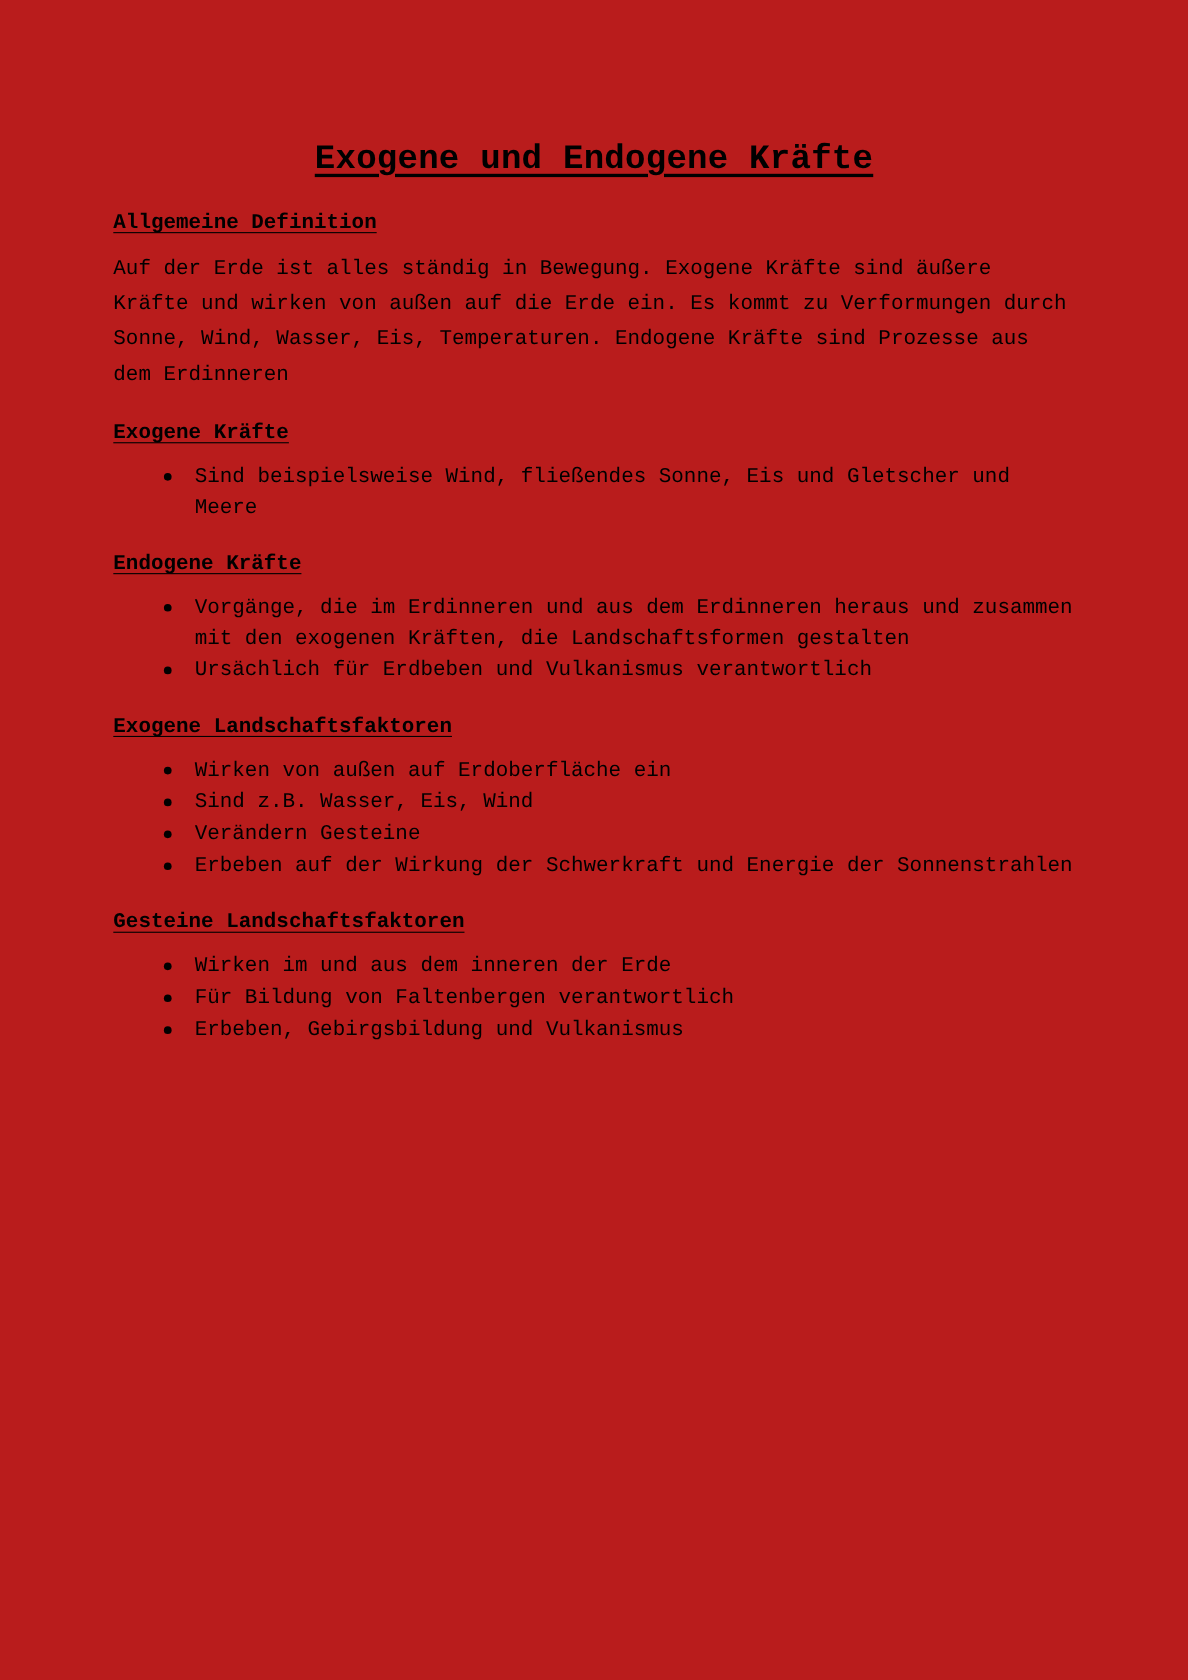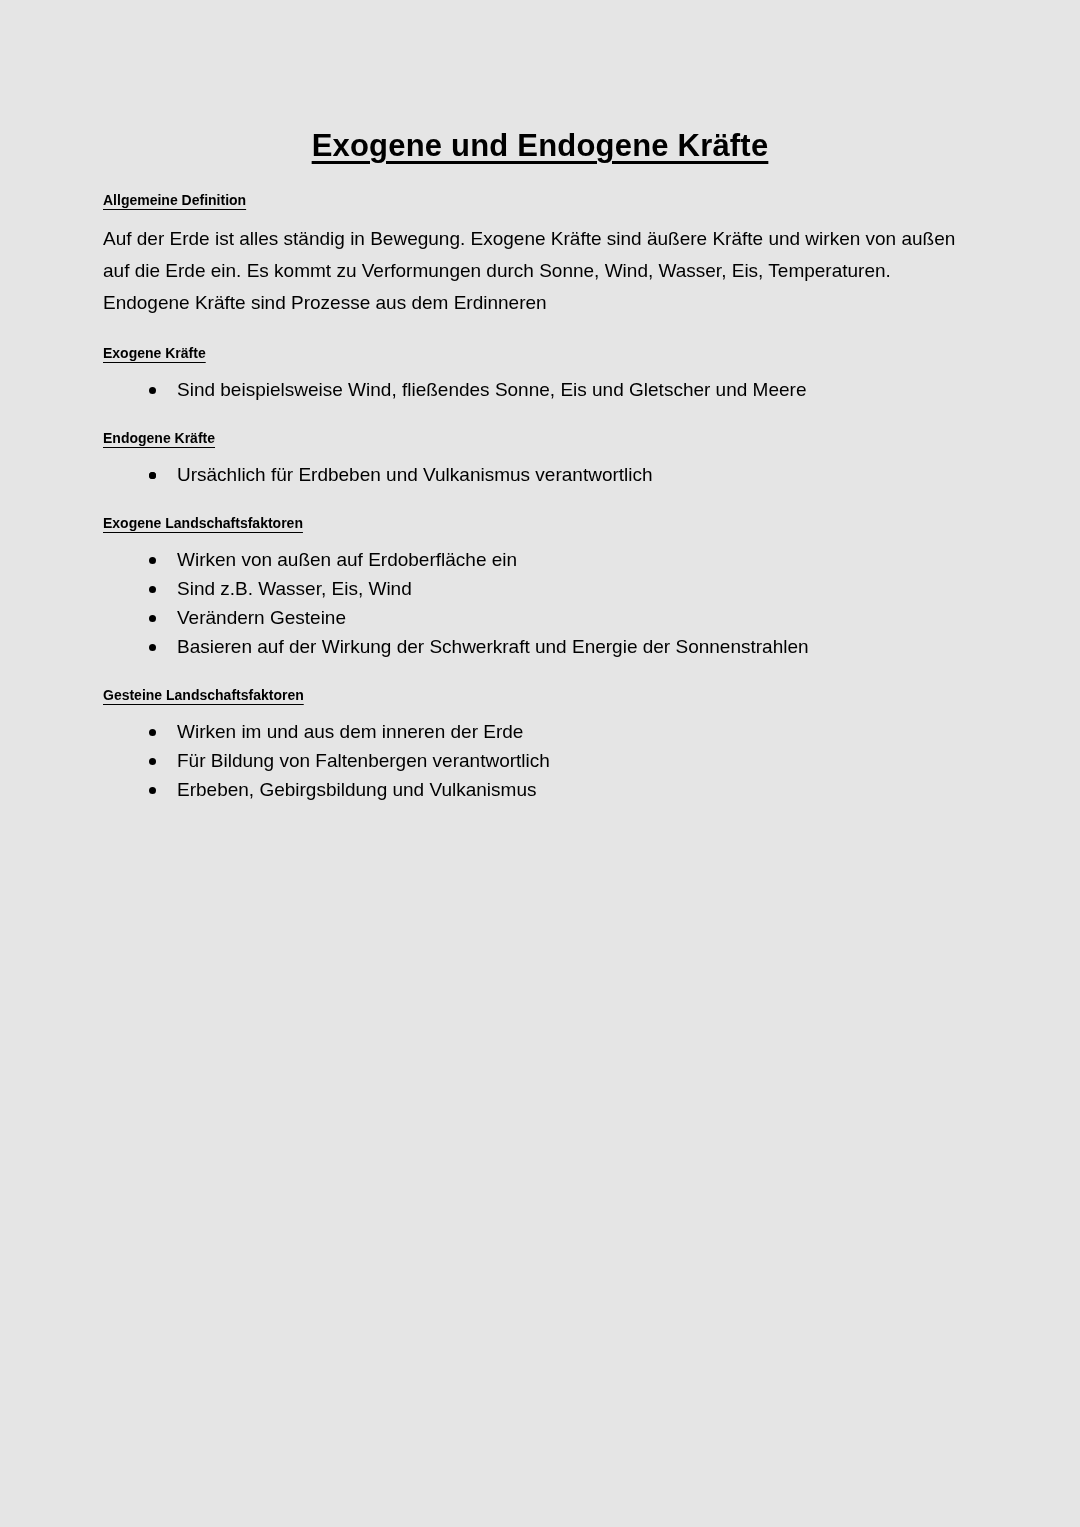--- a/index.html
+++ b/index.html
@@ -12,33 +12,34 @@
     min-height: 1527px;
     font-family: "Liberation Sans", sans-serif;
     color: #000000;
     -webkit-font-smoothing: antialiased;
   }
   .page {
     box-sizing: border-box;
     width: 1080px;
     min-height: 1527px;
     padding: 128px 103px 60px 103px;
-    background: #e5e5e5;
+    background: #b91c1c;
+    font-family: Liberation Mono, monospace;
   }
   .doc-title {
     text-align: center;
     font-size: 31px;
     font-weight: bold;
     text-decoration: underline;
     text-underline-offset: 5px;
     margin: 0 0 28px 0;
     letter-spacing: 0.2px;
   }
   .section-heading {
-    font-size: 14px;
+    font-size: 19px;
     font-weight: bold;
     text-decoration: underline;
     text-underline-offset: 4px;
     margin: 26px 0 15px 0;
   }
   .section:first-of-type .section-heading {
     margin-top: 0;
   }
   .body-paragraph {
     font-size: 19px;
@@ -84,32 +85,32 @@
   <div class="section">
     <h2 class="section-heading">Exogene Kräfte</h2>
     <ul class="bullet-list">
       <li><span class="bullet-dot"></span><span>Sind beispielsweise Wind, fließendes Sonne, Eis und Gletscher und Meere</span></li>
     </ul>
   </div>
 
   <div class="section">
     <h2 class="section-heading">Endogene Kräfte</h2>
     <ul class="bullet-list">
-      <li><span class="bullet-dot"></span></li>
+      <li><span class="bullet-dot"></span><span>Vorgänge, die im Erdinneren und aus dem Erdinneren heraus und zusammen mit den exogenen Kräften, die Landschaftsformen gestalten</span></li>
       <li><span class="bullet-dot"></span><span>Ursächlich für Erdbeben und Vulkanismus verantwortlich</span></li>
     </ul>
   </div>
 
   <div class="section">
     <h2 class="section-heading">Exogene Landschaftsfaktoren</h2>
     <ul class="bullet-list">
       <li><span class="bullet-dot"></span><span>Wirken von außen auf Erdoberfläche ein</span></li>
       <li><span class="bullet-dot"></span><span>Sind z.B. Wasser, Eis, Wind</span></li>
       <li><span class="bullet-dot"></span><span>Verändern Gesteine</span></li>
-      <li><span class="bullet-dot"></span><span>Basieren auf der Wirkung der Schwerkraft und Energie der Sonnenstrahlen</span></li>
+      <li><span class="bullet-dot"></span><span>Erbeben auf der Wirkung der Schwerkraft und Energie der Sonnenstrahlen</span></li>
     </ul>
   </div>
 
   <div class="section">
     <h2 class="section-heading">Gesteine Landschaftsfaktoren</h2>
     <ul class="bullet-list">
       <li><span class="bullet-dot"></span><span>Wirken im und aus dem inneren der Erde</span></li>
       <li><span class="bullet-dot"></span><span>Für Bildung von Faltenbergen verantwortlich</span></li>
       <li><span class="bullet-dot"></span><span>Erbeben, Gebirgsbildung und Vulkanismus</span></li>
     </ul>

